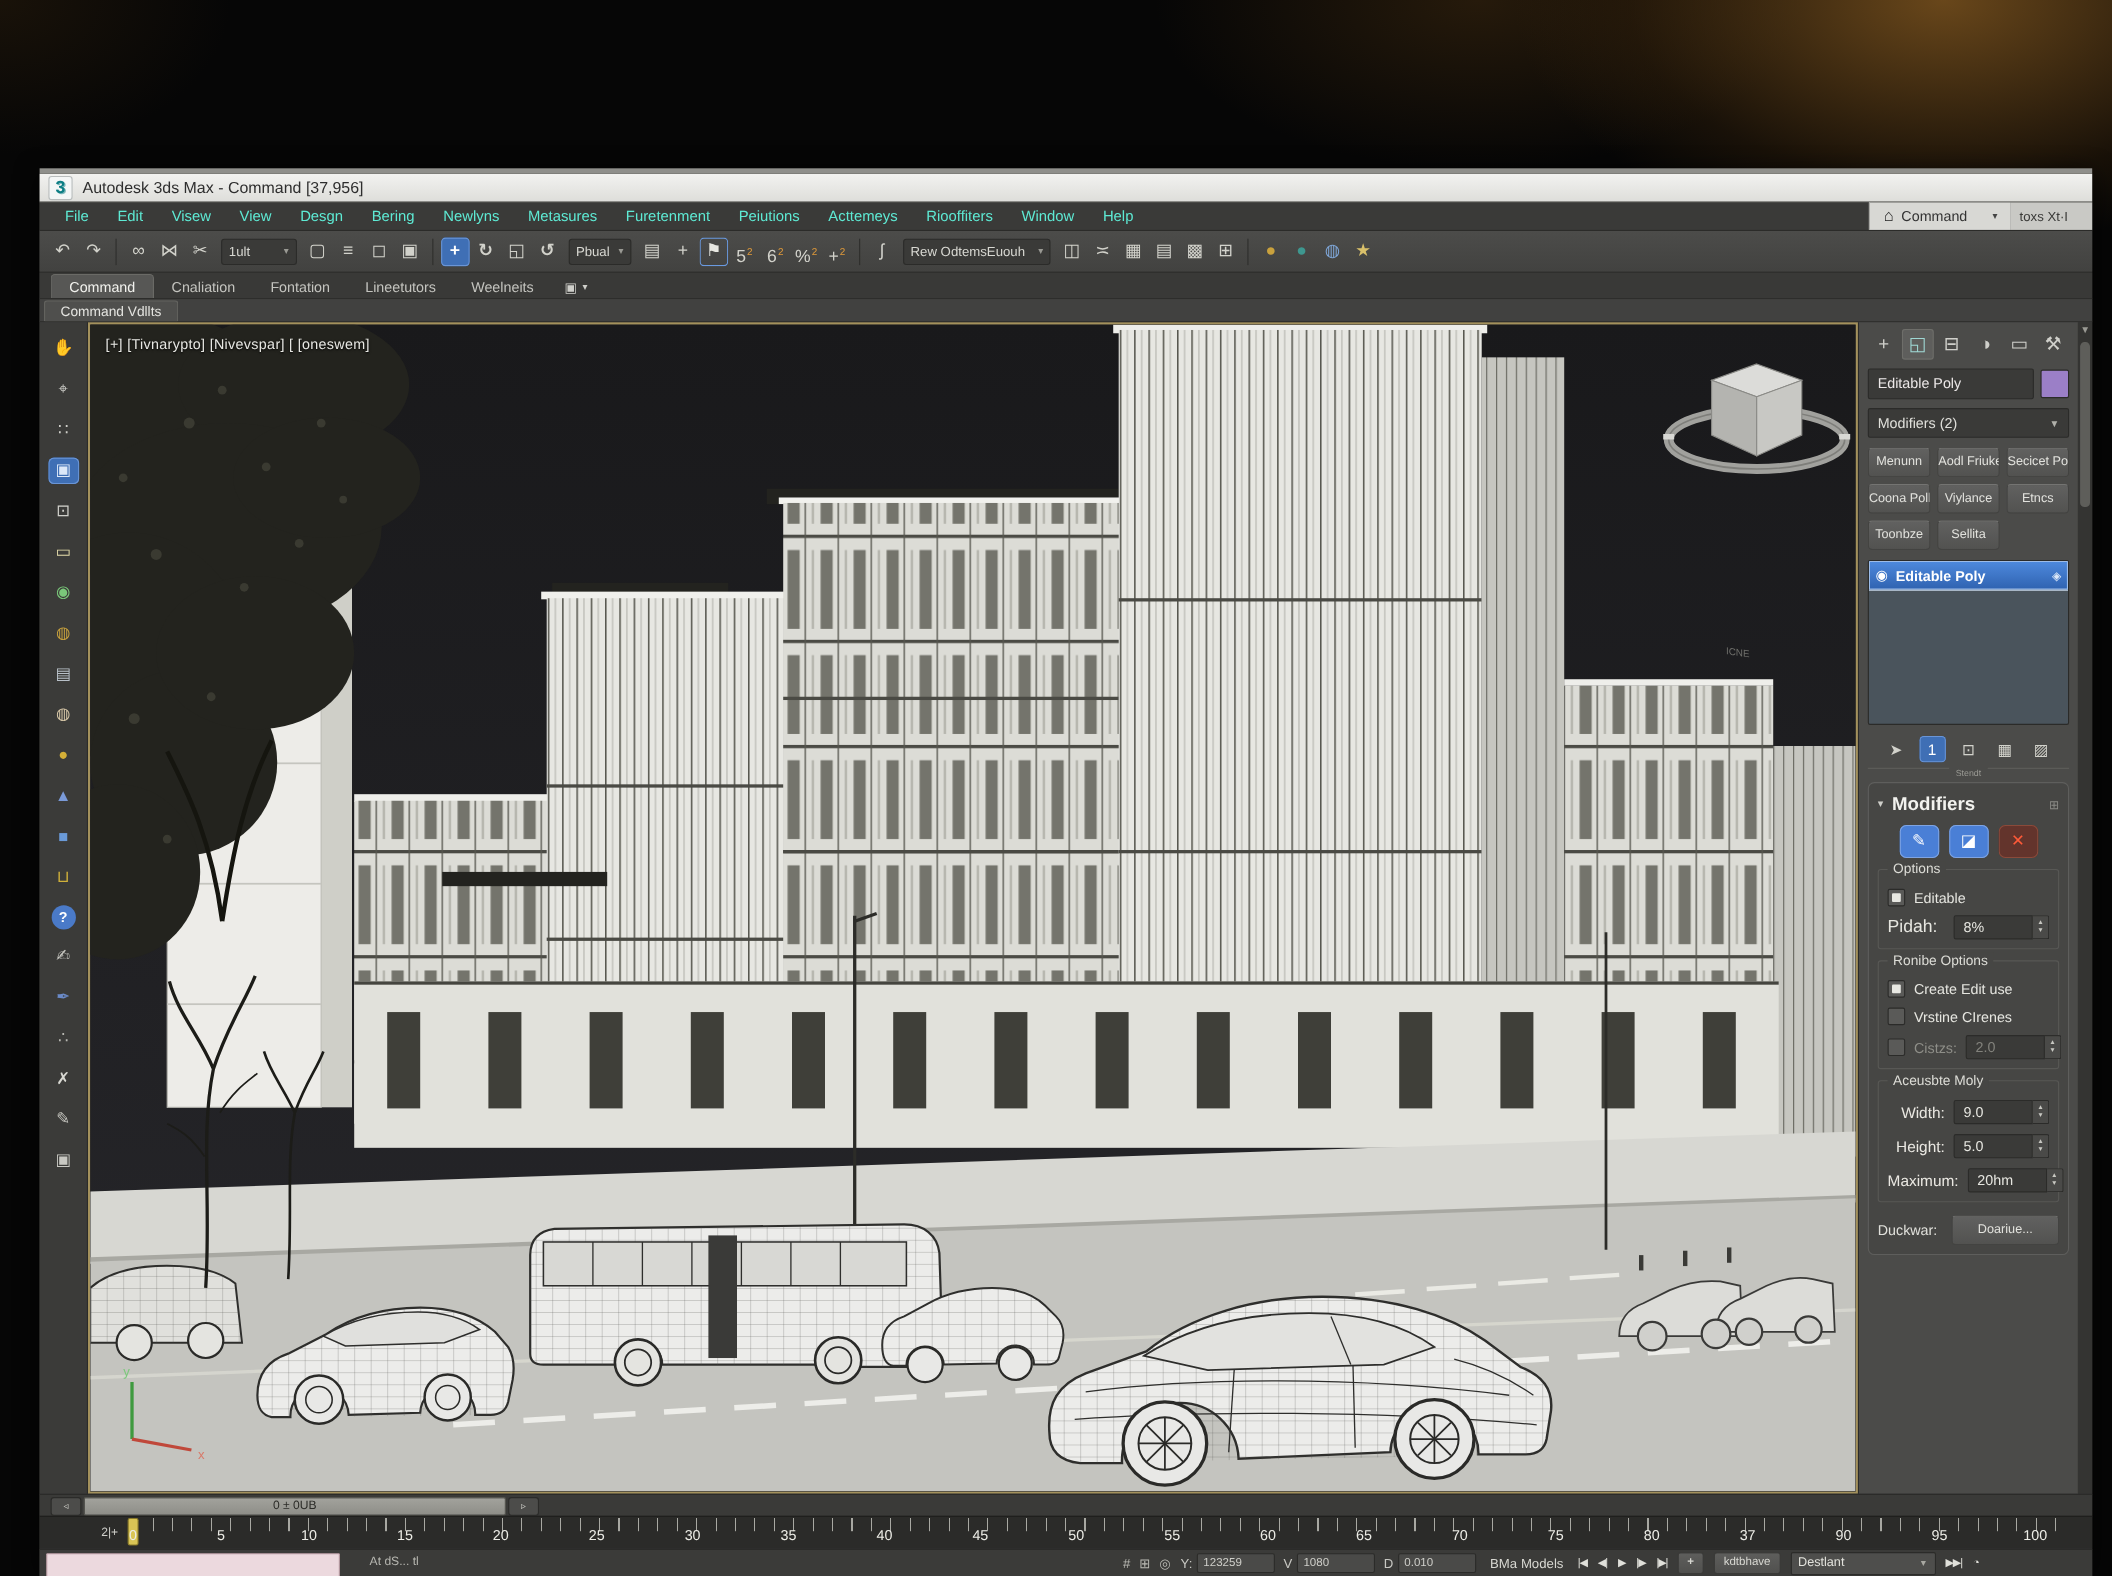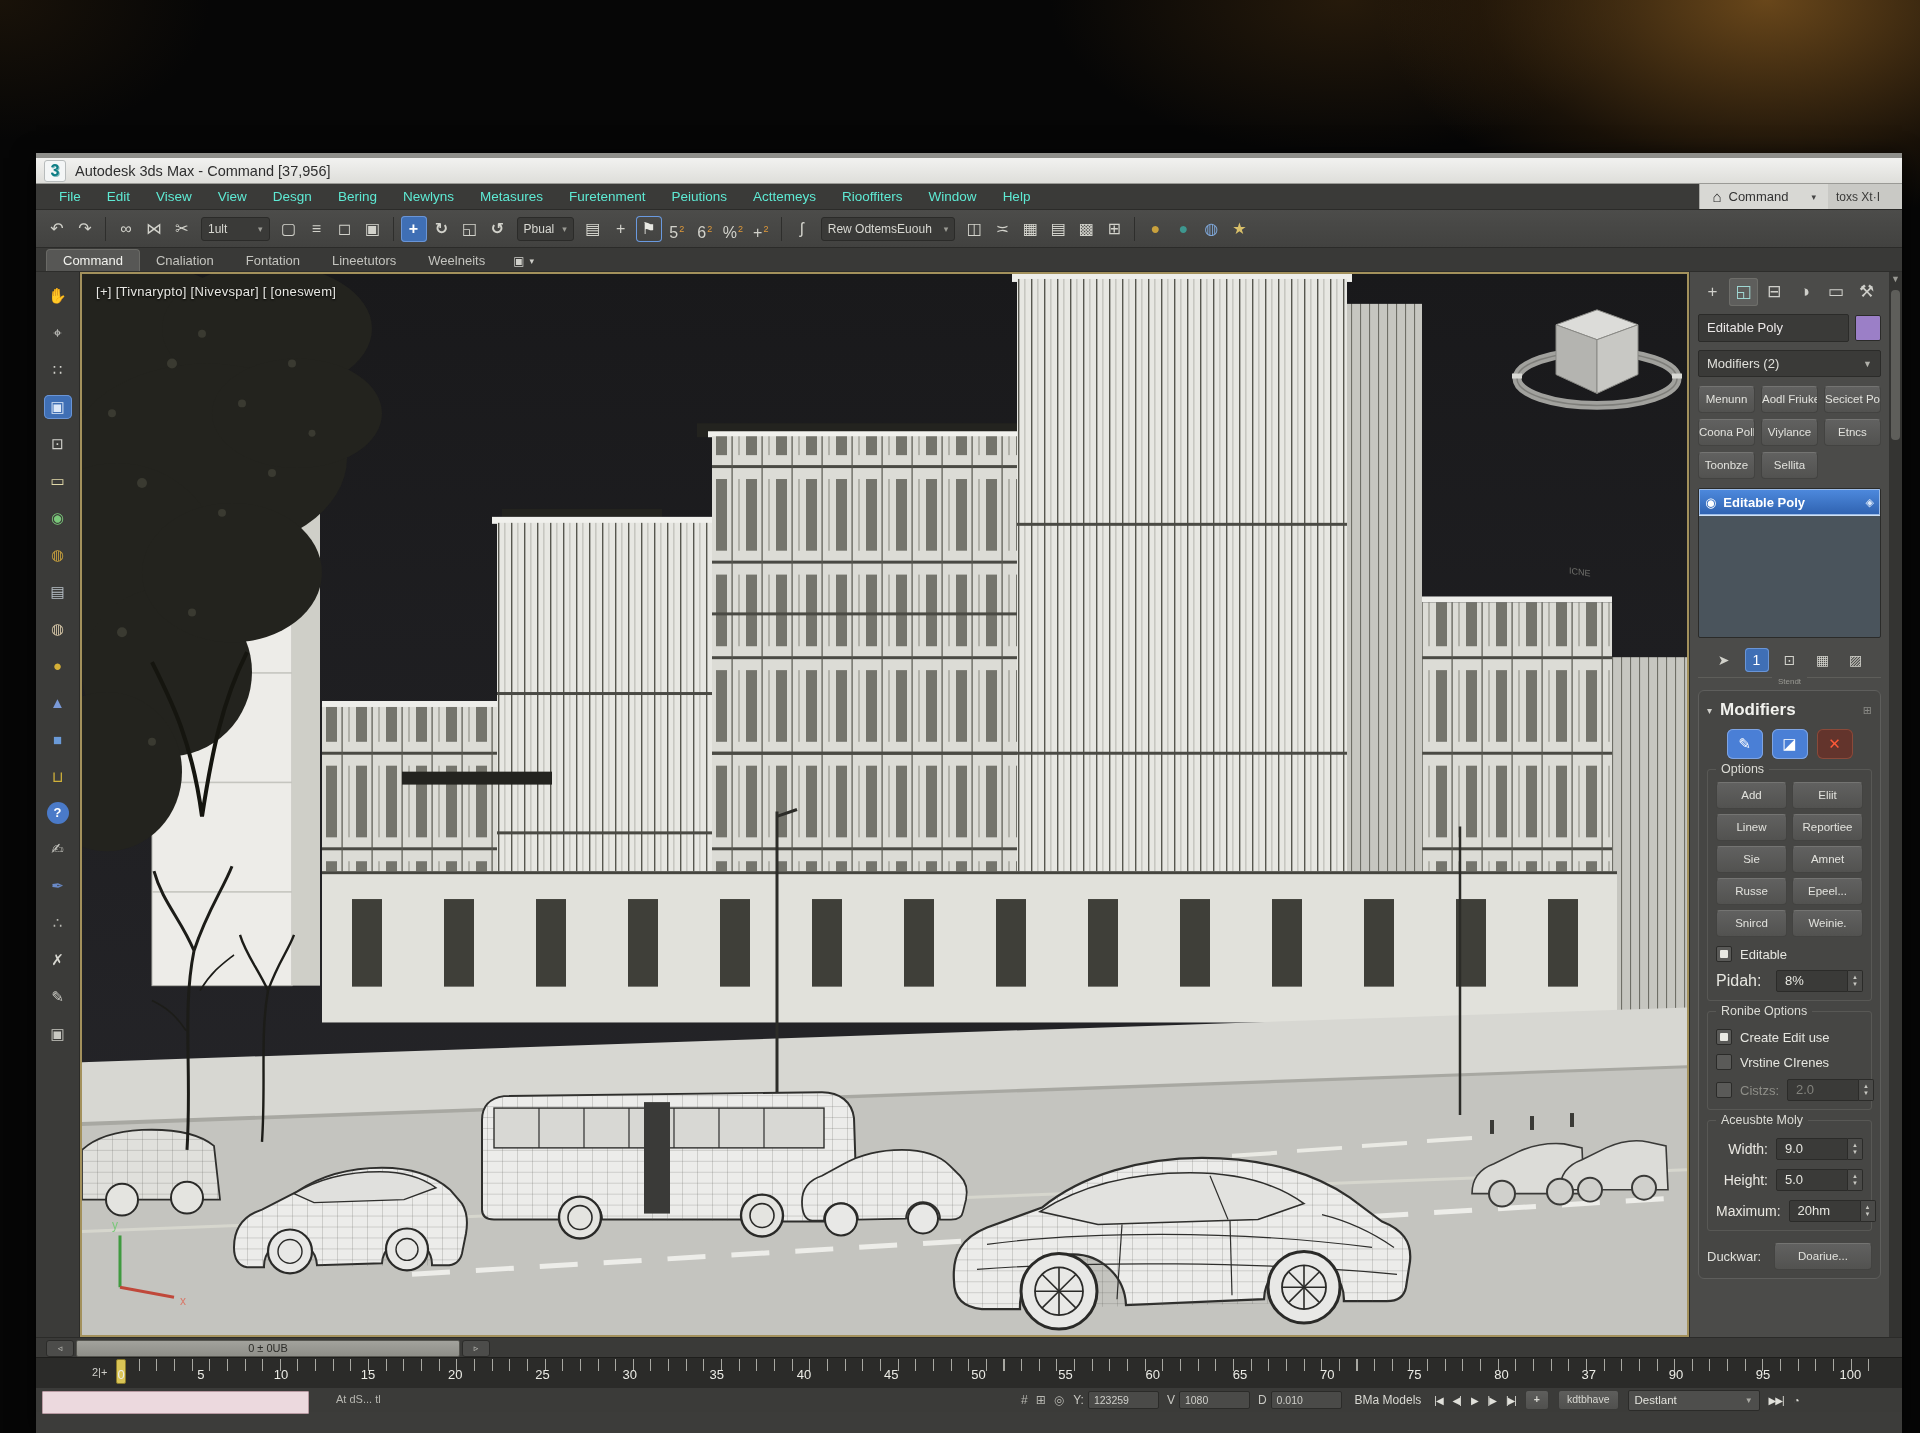--- a/index.html
+++ b/index.html
@@ -299,20 +299,23 @@
         <span class="tab">Cnaliation</span>
         <span class="tab">Fontation</span>
         <span class="tab">Lineetutors</span>
         <span class="tab">Weelneits</span>
       </div>
     <span class="tab-corner">
       <span>▣</span>
       <span class="car">▾</span>
     </span>
   </div>
+  <div class="subtabrow">
+    <span class="subtab">Command Vdllts</span>
+  </div>
 
   <div class="main">
 
     <div class="lefttools">
 
     <span class="ltool" style="color: rgb(232, 232, 228);">✋</span>
         <span class="ltool" style="color: rgb(207, 207, 202);">⌖</span>
         <span class="ltool" style="color: rgb(207, 207, 202);">∷</span>
         <span class="ltool active" style="color: rgb(220, 232, 248);">▣</span>
         <span class="ltool" style="color: rgb(207, 207, 202);">⊡</span>
@@ -636,33 +639,20 @@
           <span class="mini">⊞</span>
         </div>
         <div class="modtools">
 
         <span class="modtool blue">✎</span>
             <span class="modtool blue">◪</span>
             <span class="modtool red">✕</span>
           </div>
         <div class="groupbox">
           <span class="glabel">Options</span>
-          <div class="optgrid">
-
-          <div class="btn">Add</div>
-              <div class="btn">Eliit</div>
-              <div class="btn">Linew</div>
-              <div class="btn">Reportiee</div>
-              <div class="btn">Sie</div>
-              <div class="btn">Amnet</div>
-              <div class="btn">Russe</div>
-              <div class="btn">Epeel...</div>
-              <div class="btn">Snircd</div>
-              <div class="btn">Weinie.</div>
-            </div>
           <div class="chkrow">
             <span class="chk checked"></span>
             <span>Editable</span>
           </div>
           <div class="spinrow">
             <span class="slabel">Pidah:</span>
             <span class="spin">
               <span class="val">8%</span>
               <span class="arrows">▲<br>▼</span>
             </span>

